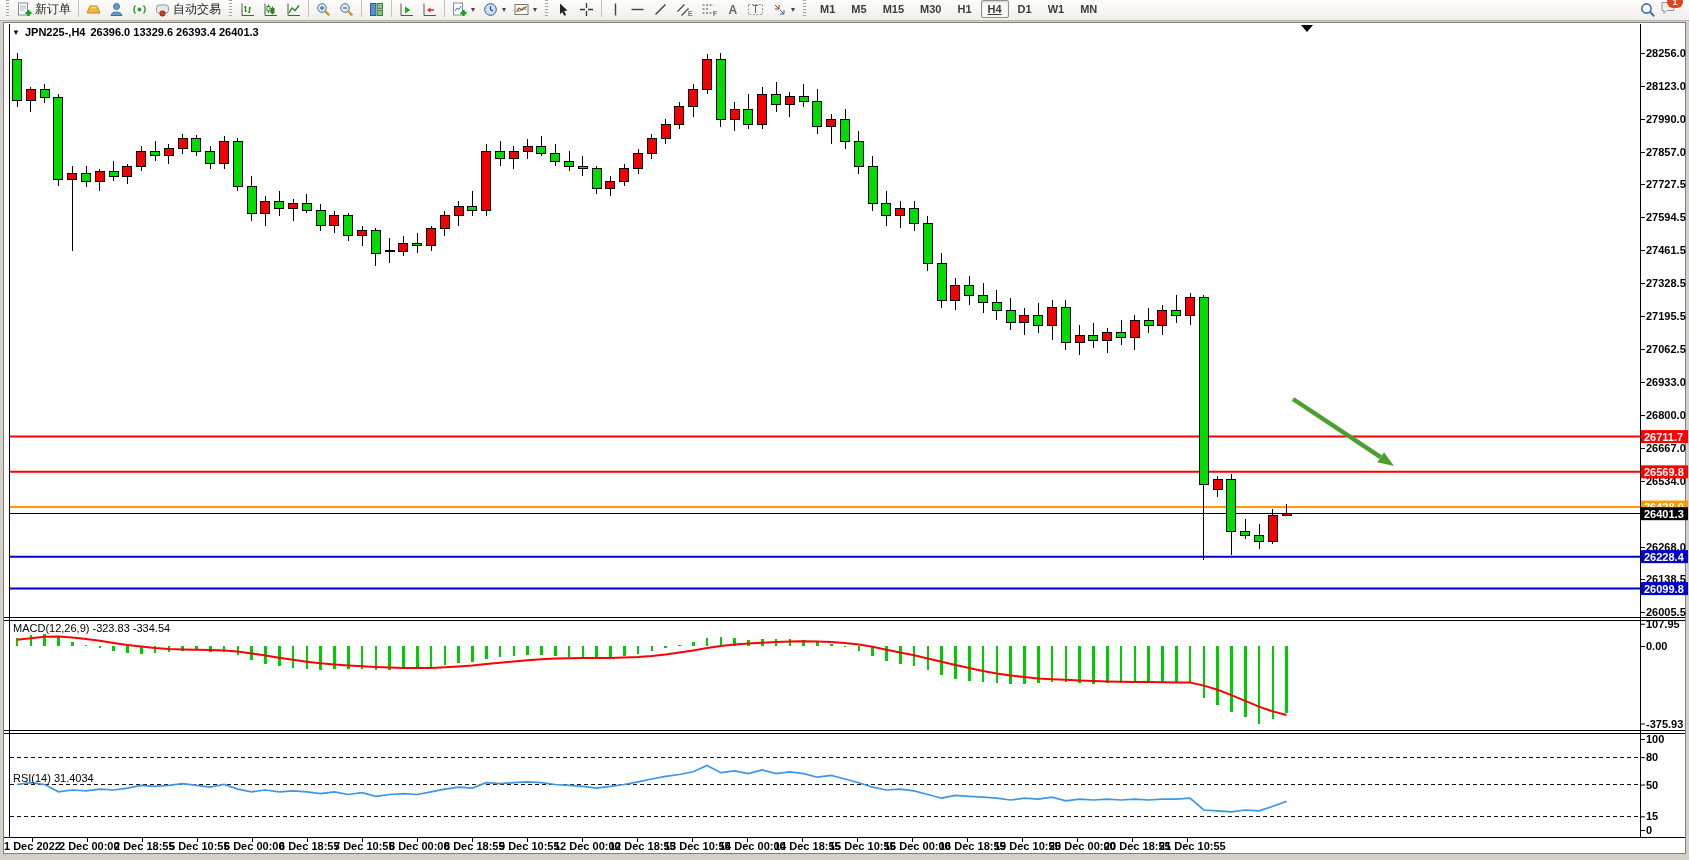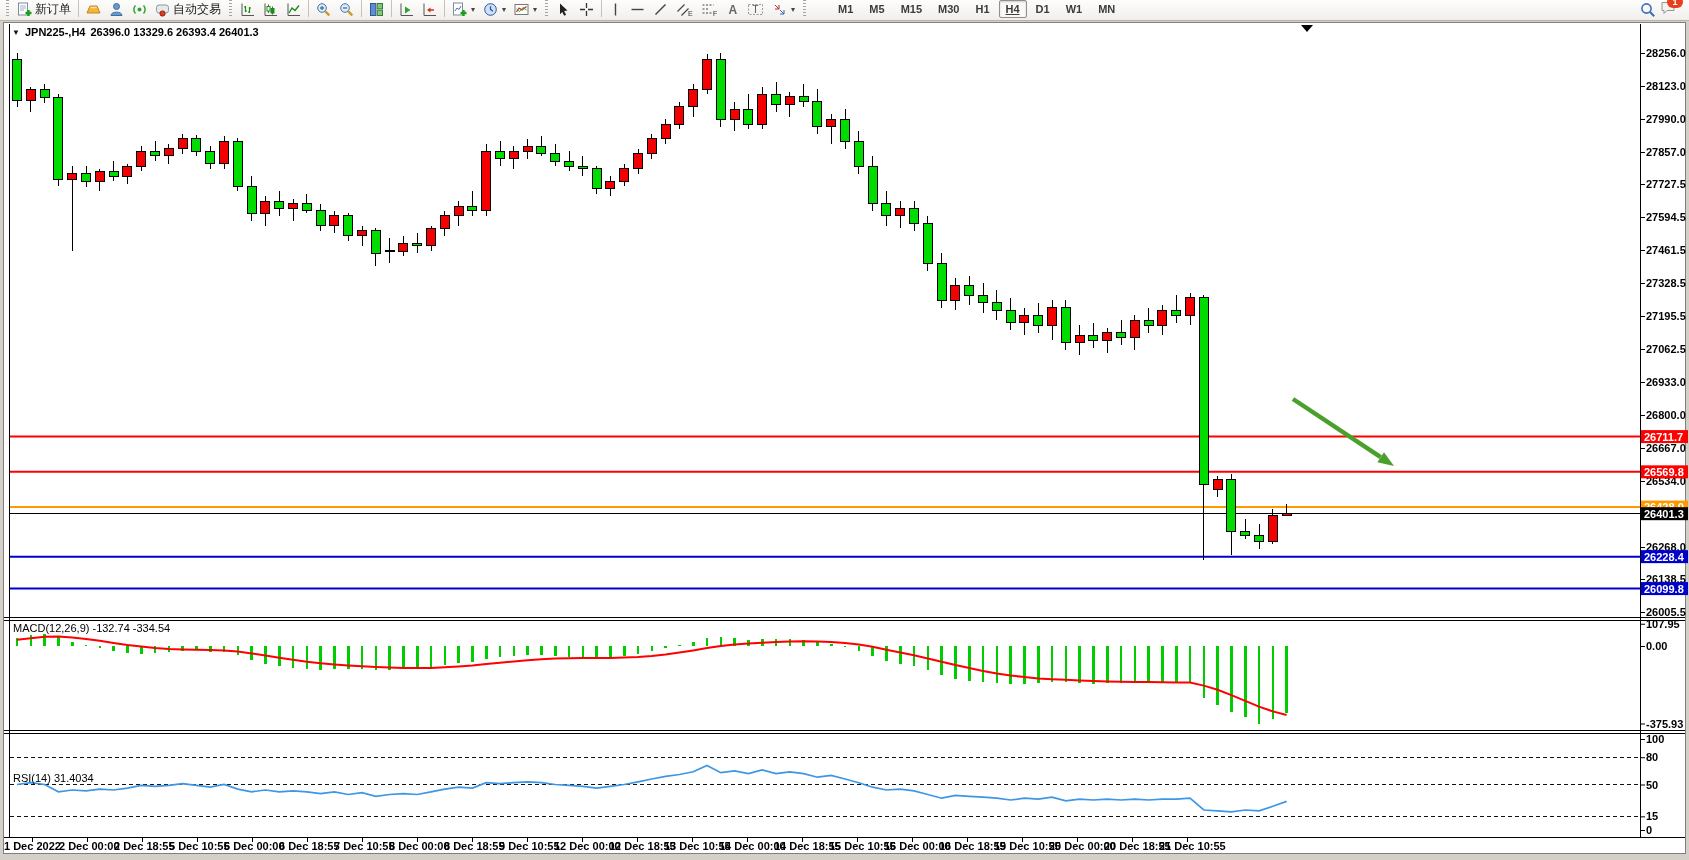--- a/index.html
+++ b/index.html
@@ -20,21 +20,21 @@
     height:19px;display:inline-flex;align-items:center;gap:3px;
     background:transparent;border:1px solid transparent;border-radius:2px;
     padding:0 3px;margin:0;font-family:"Liberation Sans",sans-serif;
     font-size:12px;color:#222;cursor:default;
   }
   .tbtn svg{display:block;}
   .sep{width:1px;height:17px;background:#c6c2bb;margin:0 3px;flex:none;}
   .grip{width:3px;height:16px;margin:0 4px;flex:none;
     background:repeating-linear-gradient(to bottom,#a8a49c 0 1px,transparent 1px 3px);}
   .caret{font-size:8px;color:#444;margin-left:1px;}
-  #tf-group{display:flex;align-items:center;margin-left:20px;}
+  #tf-group{display:flex;align-items:center;margin-left:2px;}
   .tf{
     font-size:11px;font-weight:bold;color:#3c3c3c;padding:2px 6px;
     border:1px solid transparent;border-radius:2px;margin:0 1px;background:transparent;
     font-family:"Liberation Sans",sans-serif;
   }
   .tf.active{background:#fbfaf8;border:1px solid #8f8f8f;box-shadow:inset 0 1px 2px rgba(0,0,0,.18);text-decoration:underline;}
   .flex-spacer{flex:1;}
   #notif-wrap{position:relative;margin-right:10px;}
   #notif-badge{
     position:absolute;top:-4px;right:-6px;min-width:12px;height:12px;border-radius:7px;
@@ -676,14 +676,14 @@
     <text x="1104" y="850" font-size="11" font-weight="bold" font-family="Liberation Sans, sans-serif" fill="#000" name="time-tick-label">20 Dec 18:55</text>
     <line x1="1187" y1="838" x2="1187" y2="842" stroke="#000" shape-rendering="crispEdges"></line>
     <text x="1159" y="850" font-size="11" font-weight="bold" font-family="Liberation Sans, sans-serif" fill="#000" name="time-tick-label">21 Dec 10:55</text>
   </svg>
 
 <div class="overlay" id="chart-title">
   <span class="oct">▼</span>
   <span>JPN225-,H4</span>
   <span>26396.0 13329.6 26393.4 26401.3</span>
 </div>
-<div class="overlay" id="macd-label">MACD(12,26,9) -132.74 -334.54</div>
+<div class="overlay" id="macd-label">MACD(12,26,9) -323.83 -334.54</div>
 <div class="overlay" id="rsi-label">RSI(14) 31.4034</div>
 
 </body></html>

